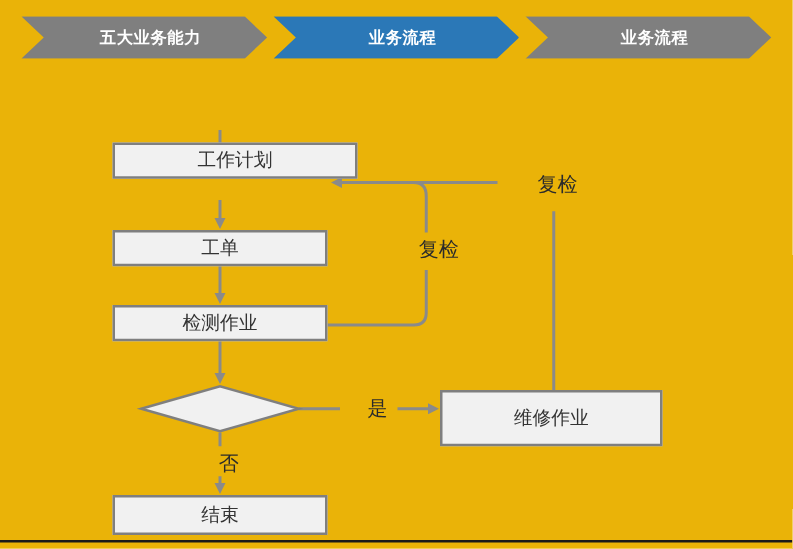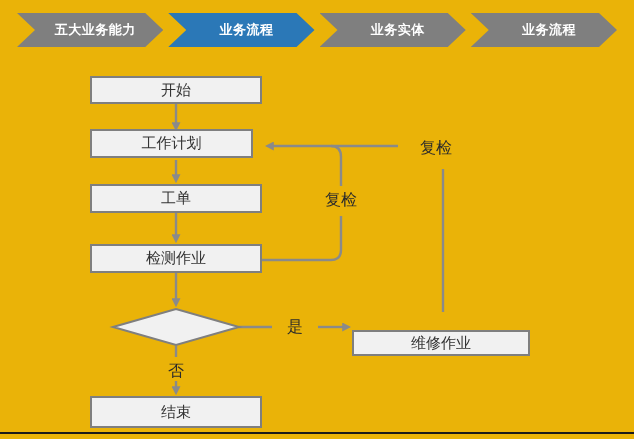--- a/index.html
+++ b/index.html
@@ -46,41 +46,40 @@
     font-size: 15px;
     display: flex;
     align-items: center;
     justify-content: center;
     white-space: nowrap;
   }
   .flow-label {
     position: absolute;
     color: #2b2b2b;
     font-size: 16px;
-    text-align: center;
+    text-align: right;
     white-space: nowrap;
   }
   .diamond-label {
     position: absolute;
     color: #333333;
     font-size: 15px;
     text-align: center;
     white-space: nowrap;
   }
   svg.wires { position: absolute; left: 0; top: 0; }
 </style>
 </head>
 <body>
 
 <div class="canvas">
 
   <div class="chevron-bar">
     <div class="chevron">五大业务能力</div>
     <div class="chevron active">业务流程</div>
-    <div class="chevron">业务实体</div>
     <div class="chevron">业务流程</div>
   </div>
 
   <svg class="wires" width="634" height="439" viewBox="0 0 634 439">
     <defs>
       <marker id="arrow" viewBox="0 0 10 10" refX="2" refY="5" markerWidth="9" markerHeight="9" markerUnits="userSpaceOnUse" orient="auto">
         <path d="M0,0 L10,5 L0,10 Z" fill="#8a8a8a"></path>
       </marker>
     </defs>
 
@@ -101,25 +100,24 @@
 
       <path d="M443 312 V169"></path>
       <path d="M398 146 H272" marker-end="url(#arrow)"></path>
     </g>
 
     <polygon points="113,327 176,309 239,327 176,345" fill="#f1f1f1" stroke="#7f7f7f" stroke-width="2"></polygon>
 
     <line x1="0" y1="433" x2="634" y2="433" stroke="#1a1a1a" stroke-width="2"></line>
   </svg>
 
-  <div class="node" style="left:90px; top:76px;  width:172px; height:28px;">开始</div>
-  <div class="node" style="left:90px; top:129px; width:163px; height:29px;">工作计划</div>
+  <div class="node" style="left:90px; top:114px; width:196px; height:29px;">工作计划</div>
   <div class="node" style="left:90px; top:244px; width:172px; height:29px;">检测作业</div>
   <div class="node" style="left:90px; top:184px; width:172px; height:29px;">工单</div>
-  <div class="node" style="left:352px; top:330px; width:178px; height:26px;">维修作业</div>
+  <div class="node" style="left:352px; top:312px; width:178px; height:45px;">维修作业</div>
   <div class="node" style="left:90px; top:396px; width:172px; height:32px;">结束</div>
 
   <div class="flow-label" style="left:280px; top:317px; width:30px;">是</div>
   <div class="flow-label" style="left:161px; top:361px; width:30px;">否</div>
   <div class="flow-label" style="left:315px; top:190px; width:52px;">复检</div>
   <div class="flow-label" style="left:410px; top:138px; width:52px;">复检</div>
 
 </div>
 
 </body></html>

